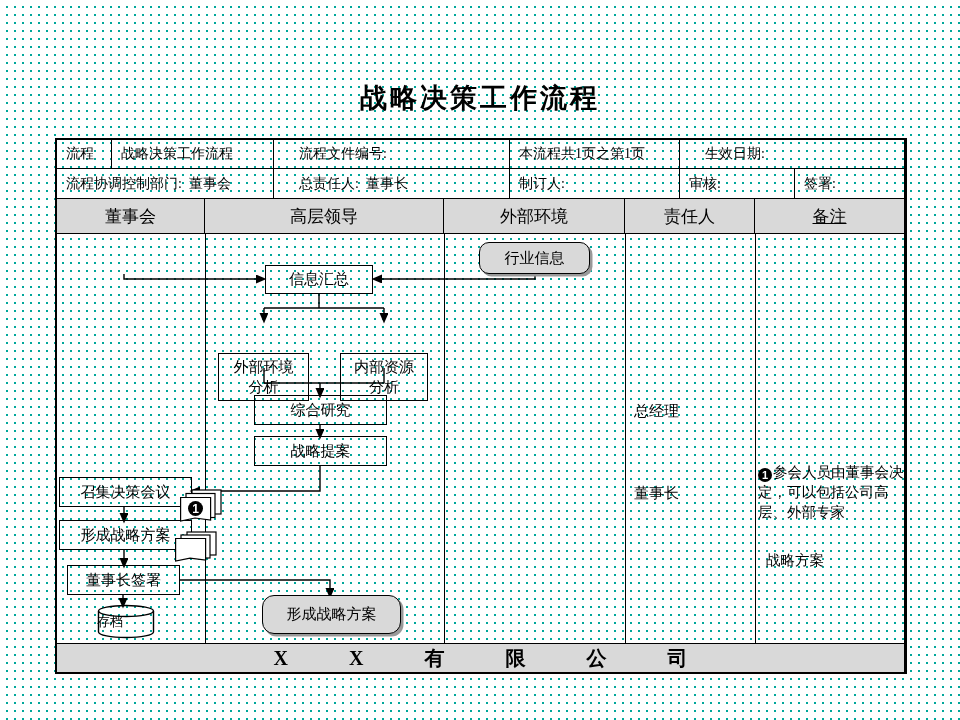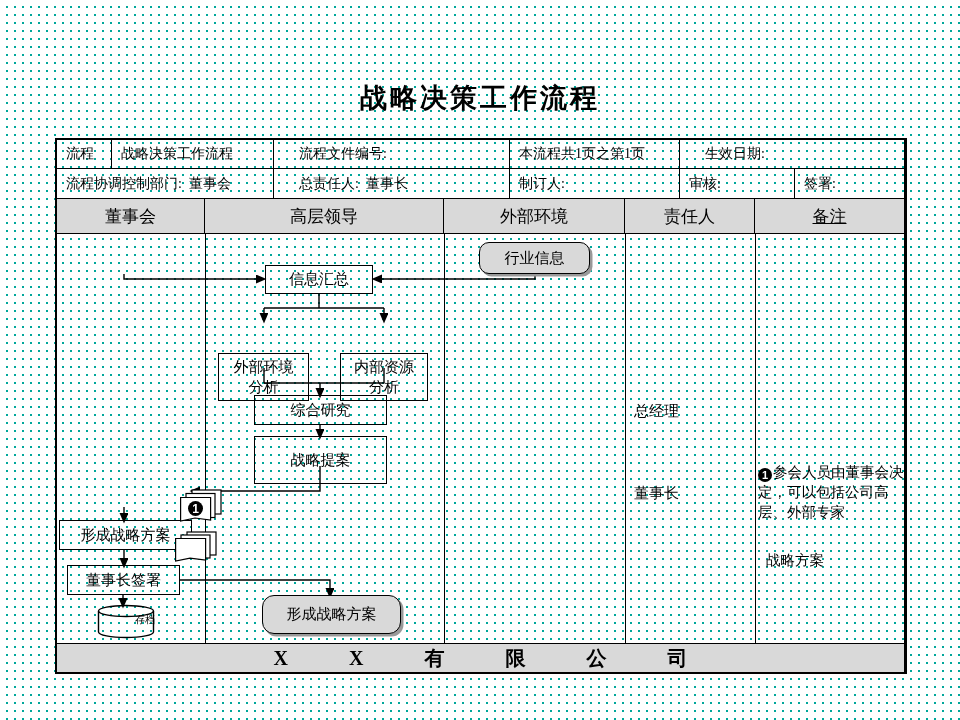--- a/index.html
+++ b/index.html
@@ -62,21 +62,21 @@
   .stack { position:absolute; z-index:3; }
   .badge {
     display:inline-flex; align-items:center; justify-content:center;
     width:14px; height:14px; border-radius:50%; background:#000; color:#fff;
     font-size:11px; font-weight:bold; vertical-align:-2px;
     font-family:"Liberation Sans","DejaVu Sans",sans-serif;
   }
   .stack .badge { position:absolute; left:8px; top:12px; width:15px; height:15px; font-size:12px; }
 
   .cyl { position:absolute; z-index:2; }
-  .cyl-label { position:absolute; left:0; top:9px; width:100%; text-align:right; font-size:10px; }
+  .cyl-label { position:absolute; left:0; top:9px; width:100%; text-align:left; font-size:13px; }
 
   .anno { position:absolute; z-index:2; font-size:15px; }
   .note { position:absolute; z-index:2; width:148px; font-size:14.5px; line-height:20px; }
   .note .badge { margin-right:1px; }
   .note-sub { position:absolute; z-index:2; font-size:14.5px; }
 </style>
 </head>
 <body>
 
 <div class="slide">
@@ -140,21 +140,22 @@
       </g>
     </svg>
 
     <div class="node node-rounded" style="left:422px; top:102px; width:111px; height:32px;">行业信息</div>
     <div class="node" style="left:208px; top:125px; width:108px; height:29px;">信息汇总</div>
     <div class="node node-multi" style="left:161px; top:180px; width:91px; height:48px;">外部环境
 分析</div>
     <div class="node node-multi" style="left:283px; top:180px; width:88px; height:48px;">内部资源
 分析</div>
     <div class="node" style="left:197px; top:255px; width:133px; height:30px;">综合研究</div>
-    <div class="node" style="left:197px; top:296px; width:133px; height:48px;">战略提案</div>
+    <div class="node" style="left:197px; top:296px; width:133px; height:30px;">战略提案</div>
+    <div class="node" style="left:2px; top:337px; width:133px; height:30px;">召集决策会议</div>
     <div class="node" style="left:2px; top:380px; width:133px; height:30px;">形成战略方案</div>
     <div class="node" style="left:10px; top:425px; width:113px; height:30px;">董事长签署</div>
     <div class="node node-rounded" style="left:205px; top:455px; width:139px; height:39px; border-radius:12px;">形成战略方案</div>
 
     <div class="cyl" style="left:40px; top:464px; width:58px; height:36px;">
       <svg width="58" height="36" viewBox="0 0 58 36">
         <path d="M1.5,7 L1.5,28 A27.5,5.5 0 0 0 56.5,28 L56.5,7" fill="none" stroke="#000" stroke-width="1.4"></path>
         <ellipse cx="29" cy="7" rx="27.5" ry="5.5" fill="none" stroke="#000" stroke-width="1.4"></ellipse>
       </svg>
       <span class="cyl-label">存档</span>

